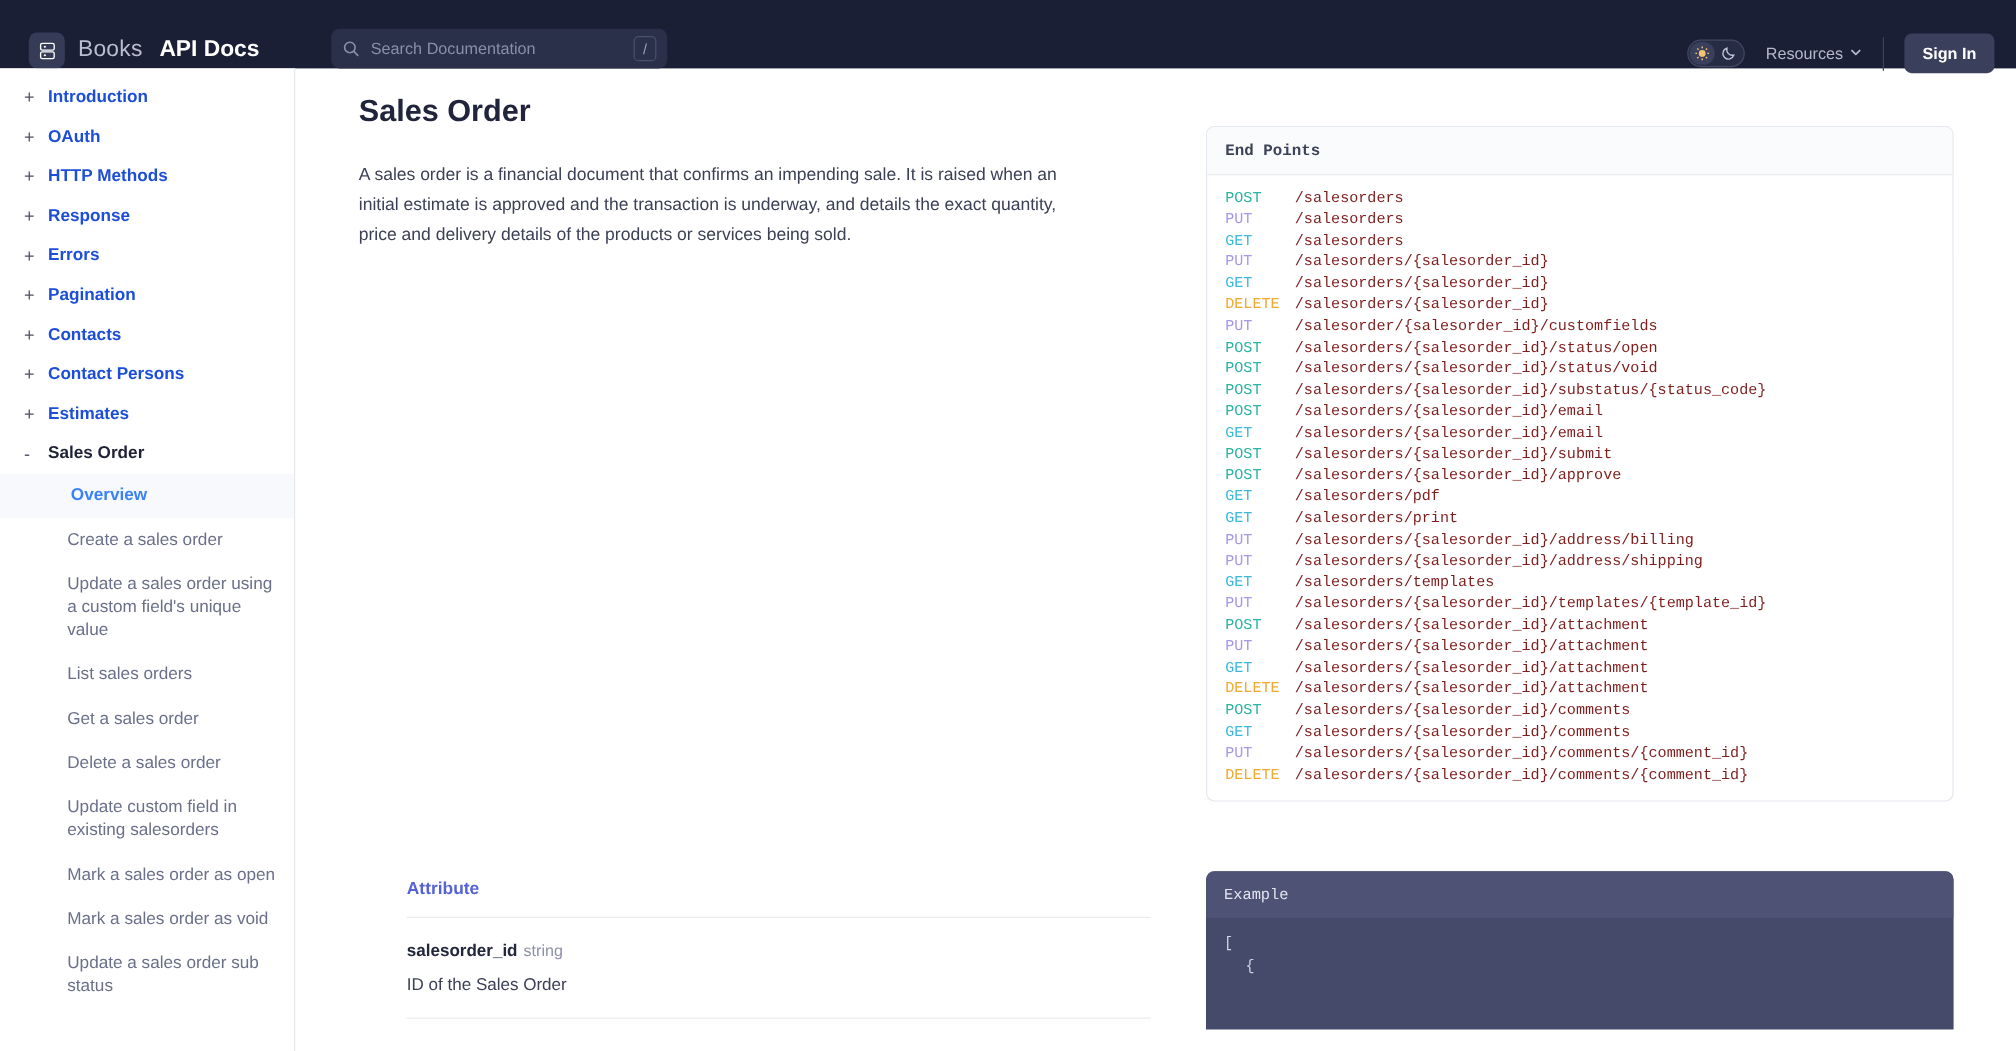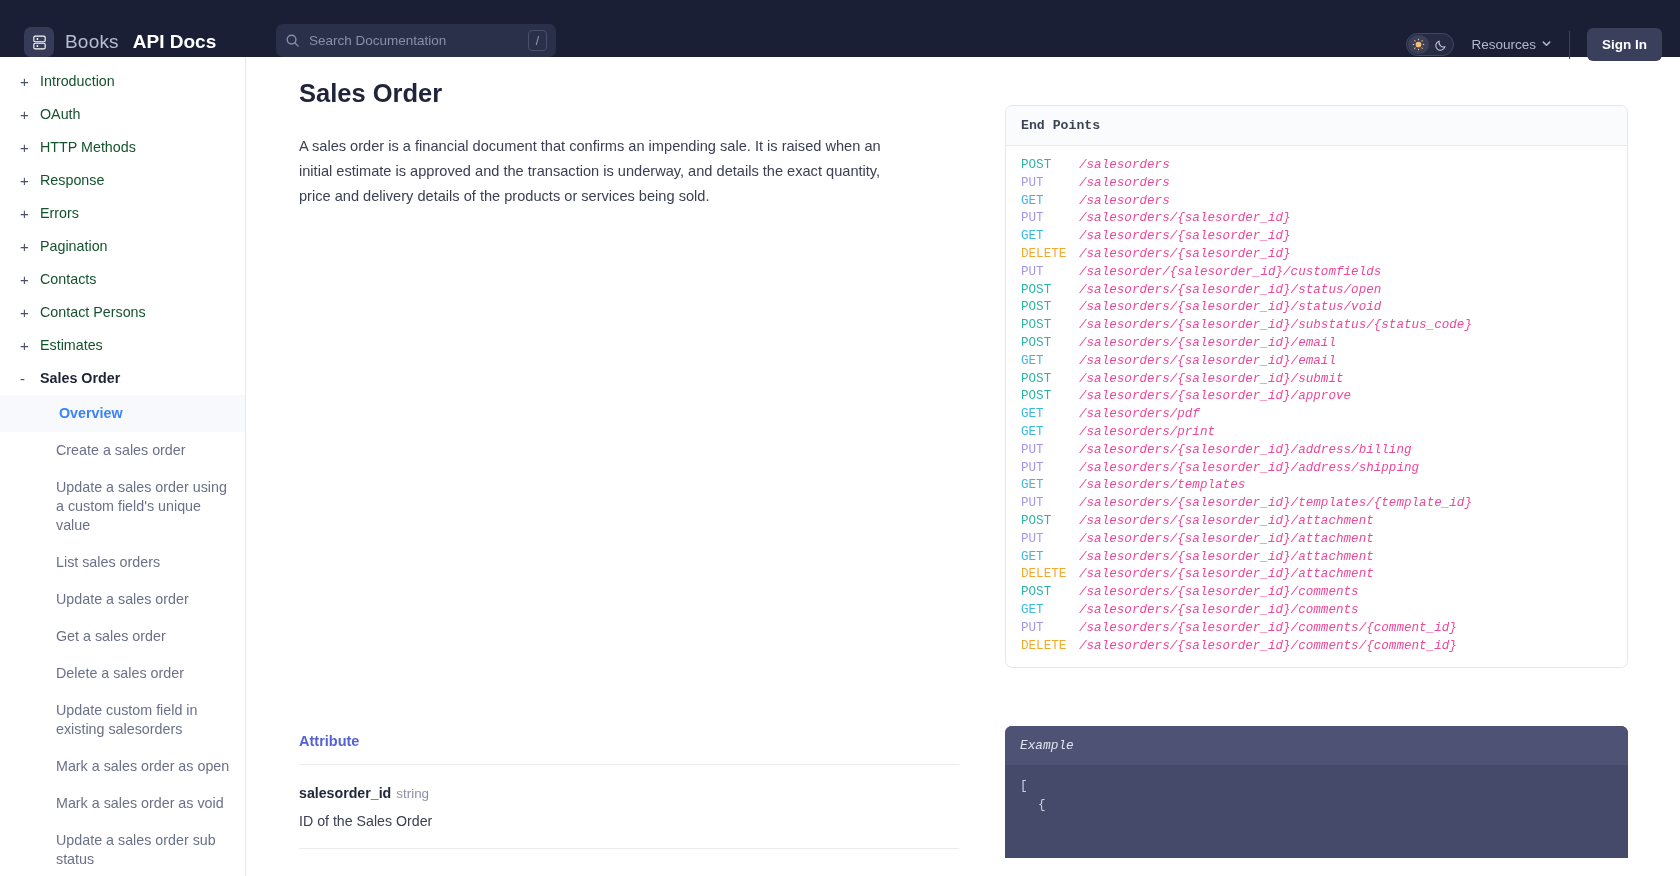--- a/index.html
+++ b/index.html
@@ -81,21 +81,21 @@
     padding-top: 8px;
   }
   .nav-top { padding: 0; }
   .nav-row {
     display: flex; align-items: flex-start; gap: 0;
     padding: 7px 12px 7px 20px; cursor: pointer;
   }
   .nav-sign {
     width: 20px; flex: 0 0 20px; color: #4a5066; font-size: 15px; line-height: 19px;
   }
-  .nav-label { color: #14532d; font-size: 14.3px; line-height: 19px; }
+  .nav-label { color: #1d4ed8; font-size: 14.3px; line-height: 19px; font-weight: bold; }
   .nav-row.expanded .nav-label { color: #1e2235; font-weight: bold; }
 
   .sub-item {
     padding: 9px 14px 9px 56px; cursor: pointer;
     color: #6a7089; font-size: 14.3px; line-height: 19px;
   }
   .sub-item.active {
     background: #f7f9fc; color: #3b82f6; font-weight: bold;
     border-left: 3px solid transparent; padding-left: 56px;
   }
@@ -110,21 +110,21 @@
 
   .page-title {
     font-size: 25.5px; font-weight: bold; color: #20253c;
     margin-top: 14px; margin-bottom: 26px;
   }
   .intro-para {
     font-size: 14.6px; line-height: 25px; color: #3b4054;
     width: 596px;
   }
 
-  .attr-section { margin-top: 524px; }
+  .attr-section { margin-top: 524px; margin-left: 40px; }
   .attr-heading { color: #5562d6; font-size: 14.5px; font-weight: bold; }
   .attr-rule { height: 1px; background: #e9ebf1; margin-top: 15px; }
   .attr-row { padding-top: 19px; }
   .attr-name { font-size: 14.2px; font-weight: bold; color: #22273c; }
   .attr-type { font-size: 13.4px; color: #8b91a6; margin-left: 5px; }
   .attr-desc { font-size: 14.2px; color: #3b4054; margin-top: 11px; }
 
   
   .endpoints-card {
     border: 1px solid #e4e7ee; border-radius: 7px; overflow: hidden;
@@ -136,35 +136,35 @@
     font-family: "Liberation Mono", monospace;
     font-size: 13.2px; font-weight: bold; color: #3c4257;
   }
   .endpoints-body { padding: 11px 0 12px 0; }
   .ep-row {
     display: flex; align-items: flex-start;
     font-family: "Liberation Mono", monospace; font-size: 12.6px;
     line-height: 17.8px; padding: 0 15px;
   }
   .ep-method { width: 58px; flex: 0 0 58px; }
-  .ep-path { color: #ec4899; white-space: nowrap; font-style: italic; }
+  .ep-path { color: #7f1d1d; white-space: nowrap; }
   .m-POST { color: #2bb3a3; }
   .m-PUT { color: #a598e8; }
   .m-GET { color: #3db8dd; }
   .m-DELETE { color: #f0a92e; }
 
   
   .example-card {
     margin-top: 58px; border-radius: 7px 7px 0 0; overflow: hidden;
     background: #454a6b;
   }
   .example-head {
     background: #4e5375; padding: 12px 15px;
     font-family: "Liberation Mono", monospace;
-    font-size: 12.8px; color: #e2e5f0; font-style: italic;
+    font-size: 12.8px; color: #e2e5f0;
   }
   .example-body {
     padding: 12px 15px 0 15px;
     font-family: "Liberation Mono", monospace;
     font-size: 12.6px; line-height: 19px; color: #cdd2e4;
     height: 93px; overflow: hidden;
   }
   .ind1 { padding-left: 18px; }
 </style>
 </head>
@@ -278,21 +278,20 @@
 
       <div class="nav-row expanded">
         <span class="nav-sign">-</span>
         <span class="nav-label">Sales Order</span>
       </div>
 
       <div class="sub-item active">Overview</div>
       <div class="sub-item">Create a sales order</div>
       <div class="sub-item">Update a sales order using a custom field's unique value</div>
       <div class="sub-item">List sales orders</div>
-      <div class="sub-item">Update a sales order</div>
       <div class="sub-item">Get a sales order</div>
       <div class="sub-item">Delete a sales order</div>
       <div class="sub-item">Update custom field in existing salesorders</div>
       <div class="sub-item">Mark a sales order as open</div>
       <div class="sub-item">Mark a sales order as void</div>
       <div class="sub-item">Update a sales order sub status</div>
 
     </div>
   </div>
 

